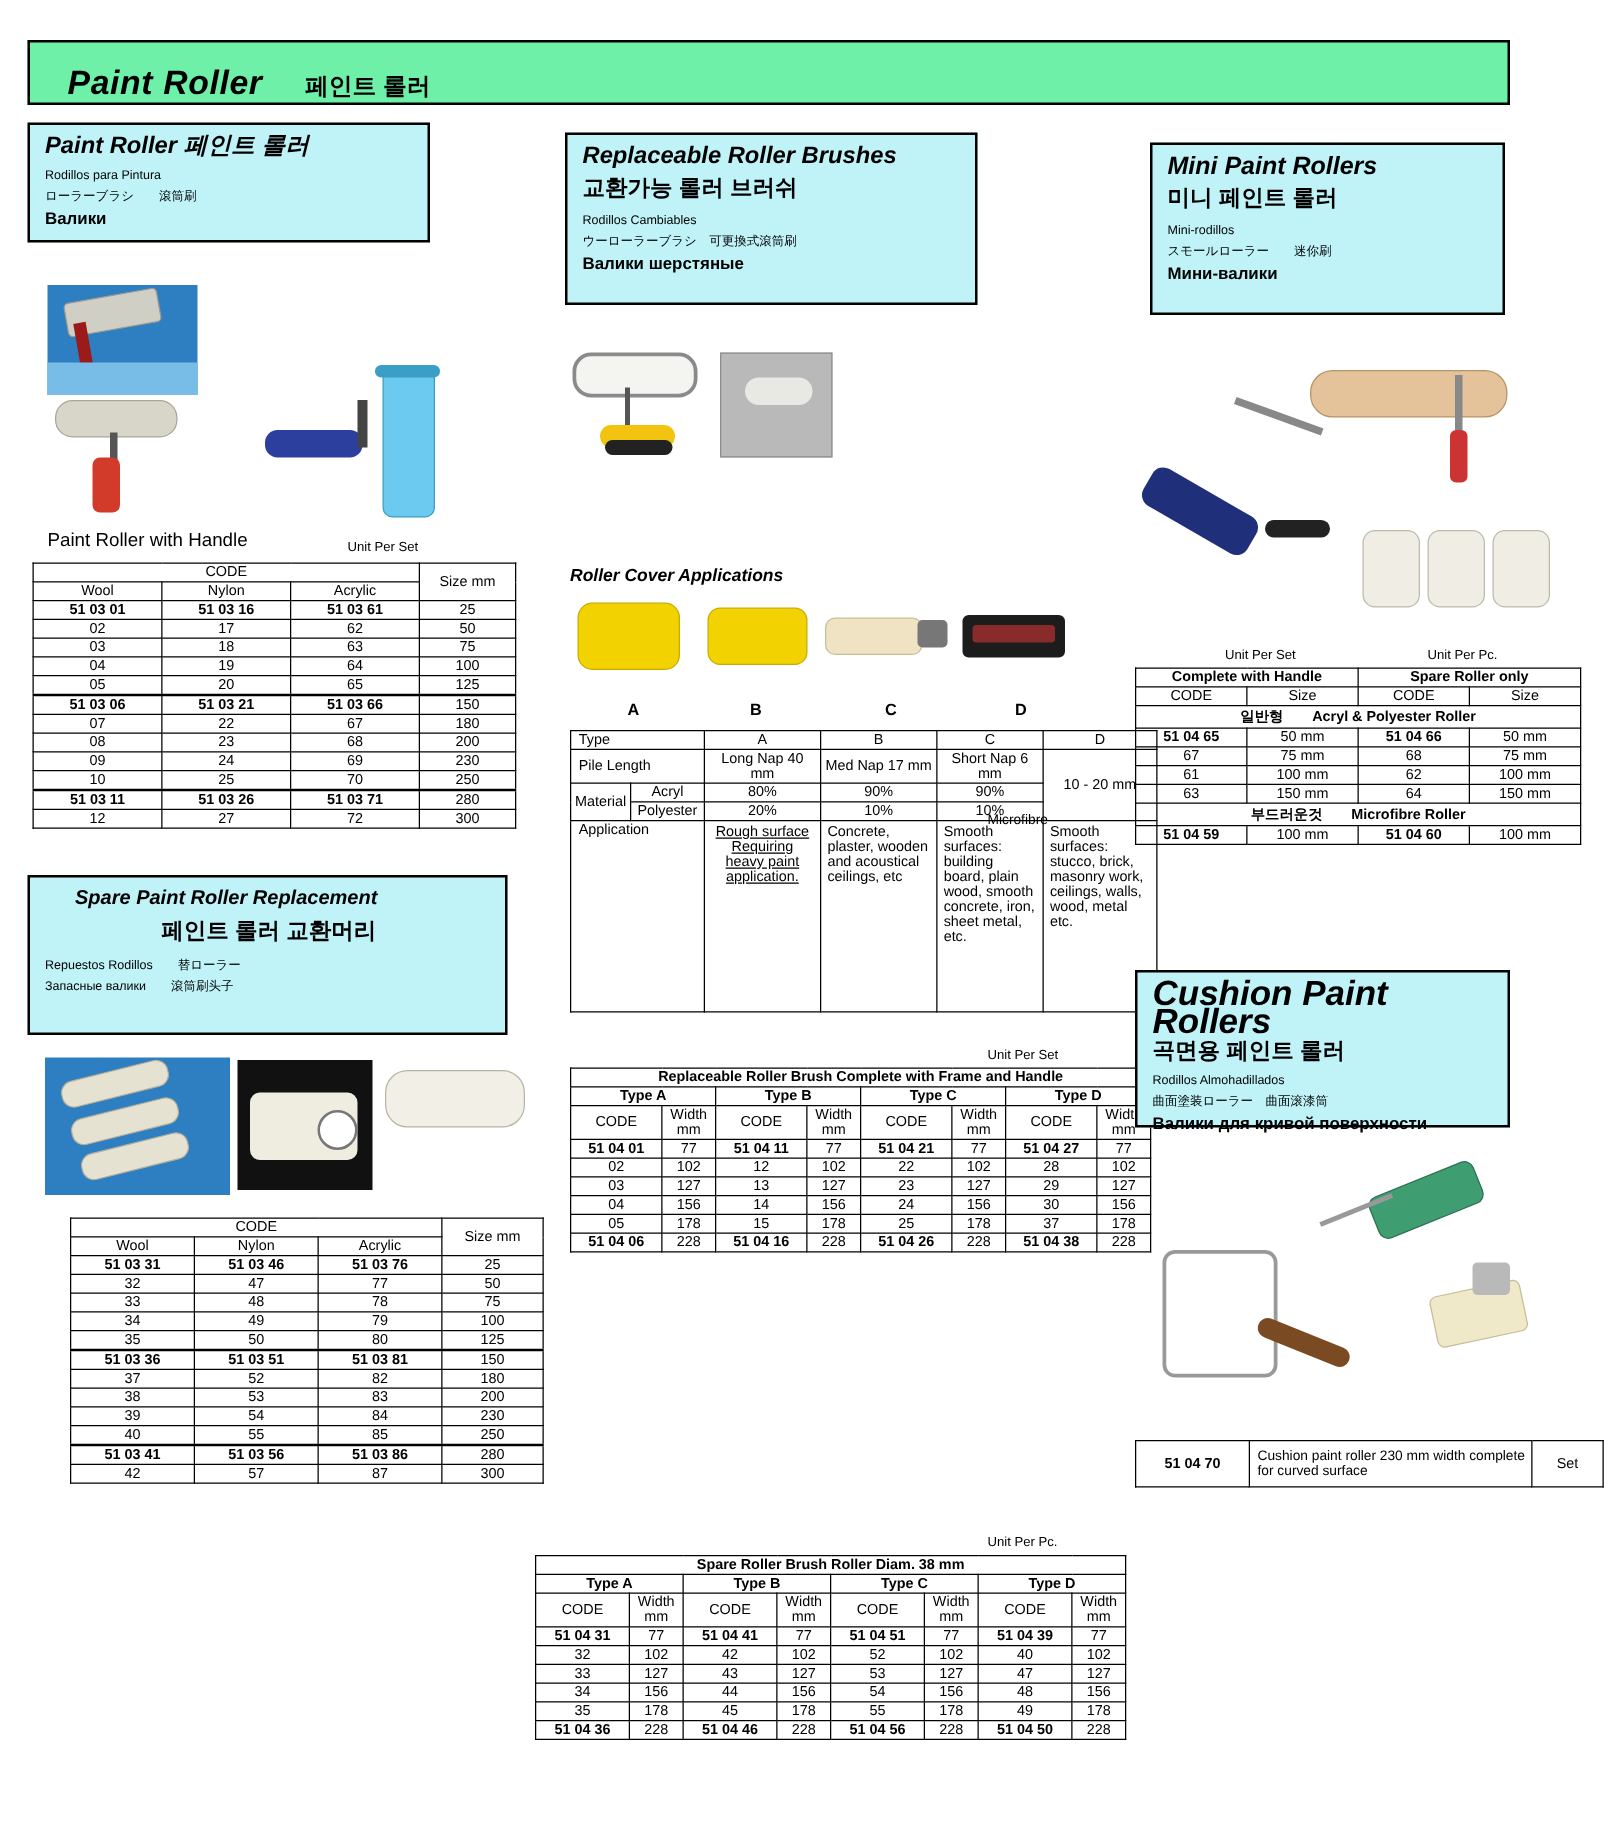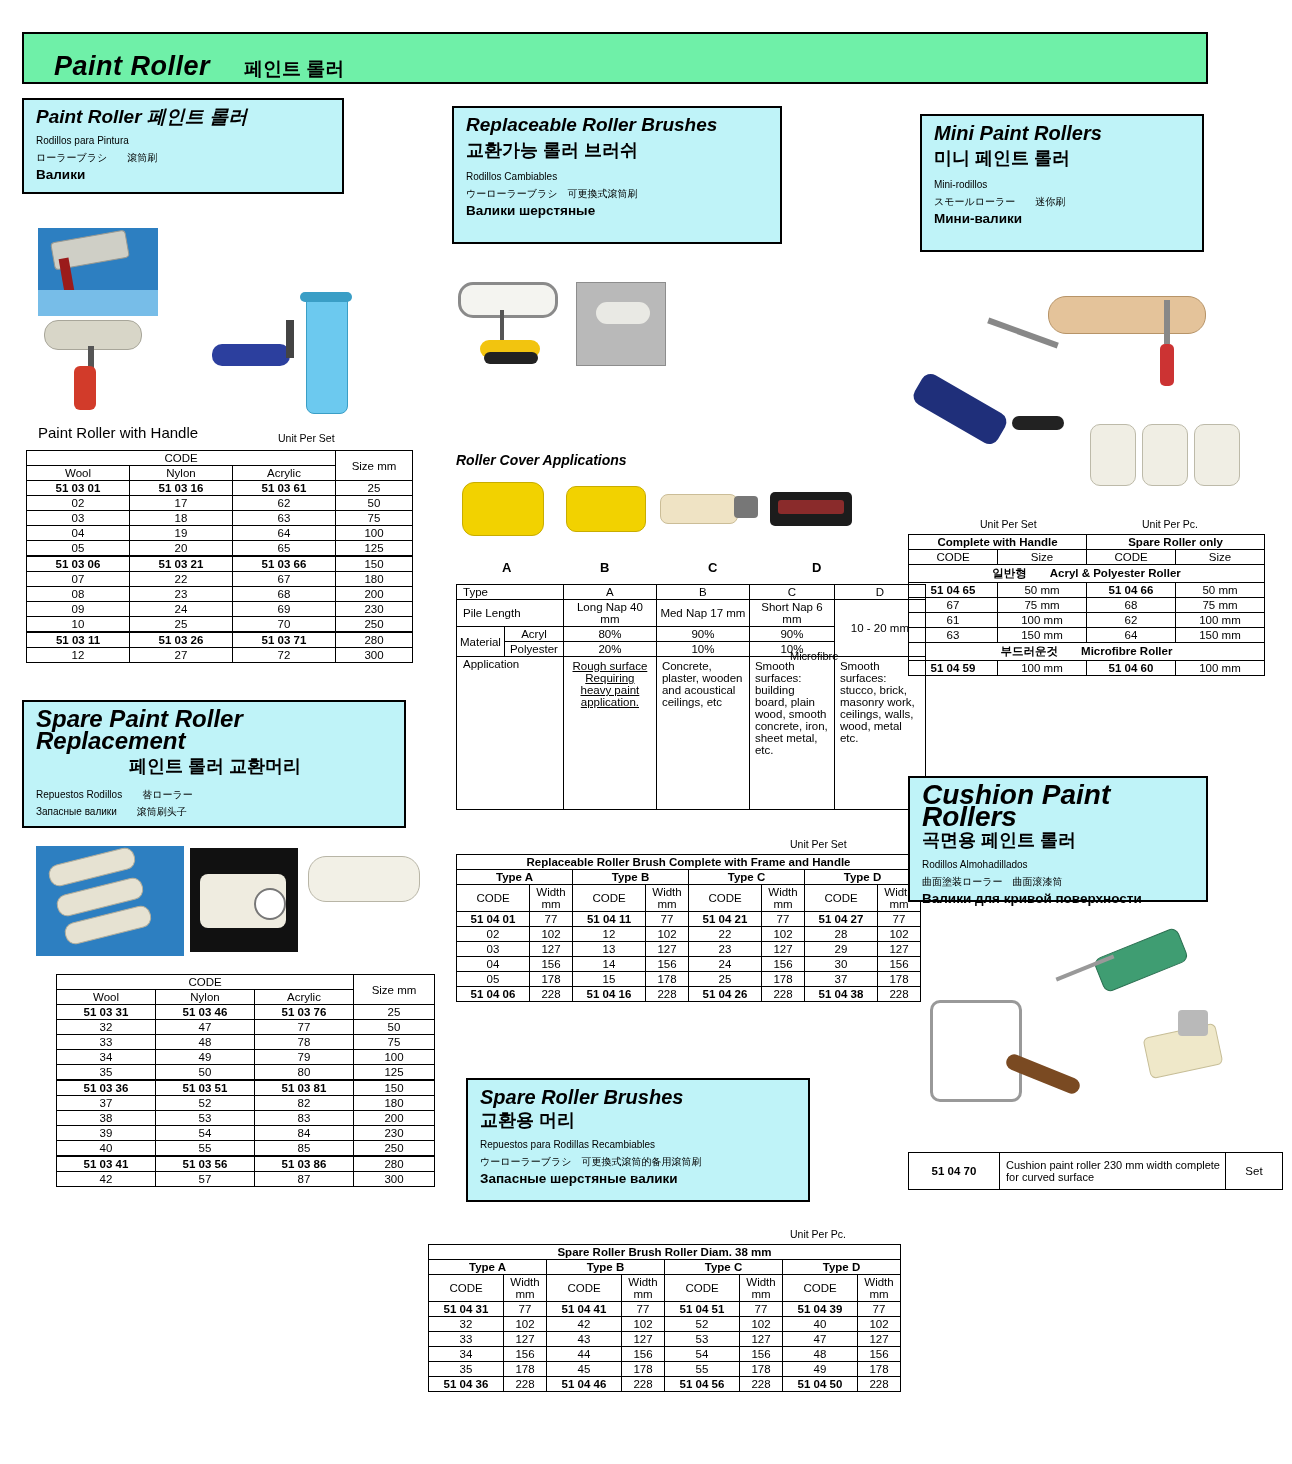--- a/index.html
+++ b/index.html
@@ -163,21 +163,21 @@
             <td>12</td>
             <td>27</td>
             <td>72</td>
             <td>300</td>
           </tr>
         </tbody>
     </table>
   </div>
 
   <div class="titlebox" style="left:22px;top:700px;width:384px;height:128px;">
-    <div class="h1" style="font-size:24px;">Spare Paint Roller Replacement</div>
+    <div class="h1" style="font-size:16px;margin-left:24px;">Spare Paint Roller Replacement</div>
     <div class="h2" style="text-align:center;margin-top:2px;">페인트 롤러 교환머리</div>
     <div class="sub" style="margin-top:8px;">Repuestos Rodillos　　替ローラー</div>
     <div class="sub">Запасные валики　　滾筒刷头子</div>
   </div>
 
   <div class="art" style="left:36px;top:846px;width:148px;height:110px;background:#2d7fc1;"></div>
   <div class="art" style="left:48px;top:856px;width:86px;height:20px;background:#e6e2d2;border:1px solid #b3ae9c;border-radius:10px;transform:rotate(-14deg);"></div>
   <div class="art" style="left:56px;top:886px;width:86px;height:20px;background:#e6e2d2;border:1px solid #b3ae9c;border-radius:10px;transform:rotate(-14deg);"></div>
   <div class="art" style="left:64px;top:914px;width:86px;height:20px;background:#e6e2d2;border:1px solid #b3ae9c;border-radius:10px;transform:rotate(-14deg);"></div>
 
@@ -431,27 +431,20 @@
             <td>228</td>
             <td class="code">51 04 26</td>
             <td>228</td>
             <td class="code">51 04 38</td>
             <td>228</td>
           </tr>
         </tbody>
     </table>
   </div>
 
-  <div class="titlebox" style="left:466px;top:1078px;width:344px;height:124px;">
-    <div class="h1" style="font-size:20px;">Spare Roller Brushes</div>
-    <div class="h2">교환용 머리</div>
-    <div class="sub" style="margin-top:4px;">Repuestos para Rodillas Recambiables</div>
-    <div class="sub">ウーローラーブラシ　可更換式滾筒的备用滾筒刷</div>
-    <div class="subb">Запасные шерстяные валики</div>
-  </div>
 
   <div class="unit" style="left:790px;top:1228px;">Unit Per Pc.</div>
 
   <div class="tbl" style="left:428px;top:1244px;">
     <table id="t-sbr">
       <thead>
         <tr>
             <th colspan="8" style="font-weight:bold;font-size:11.5px;">Spare Roller Brush Roller Diam. 38 mm</th>
           </tr>
         <tr>

